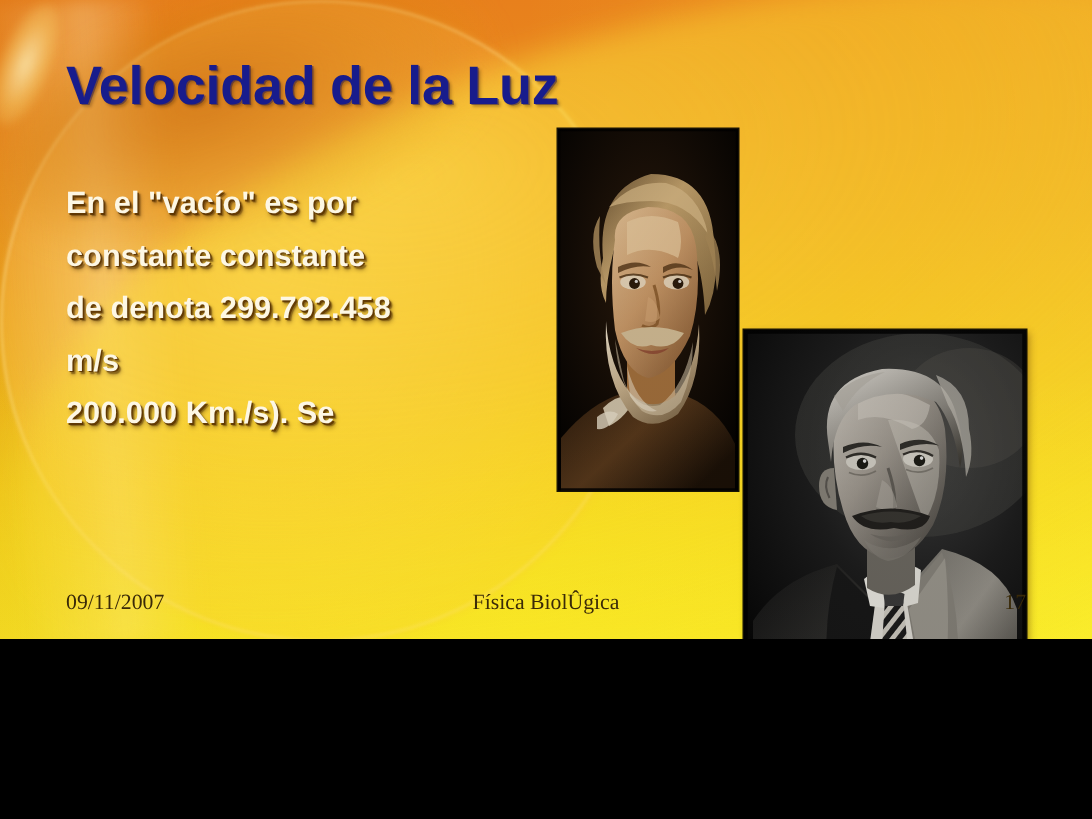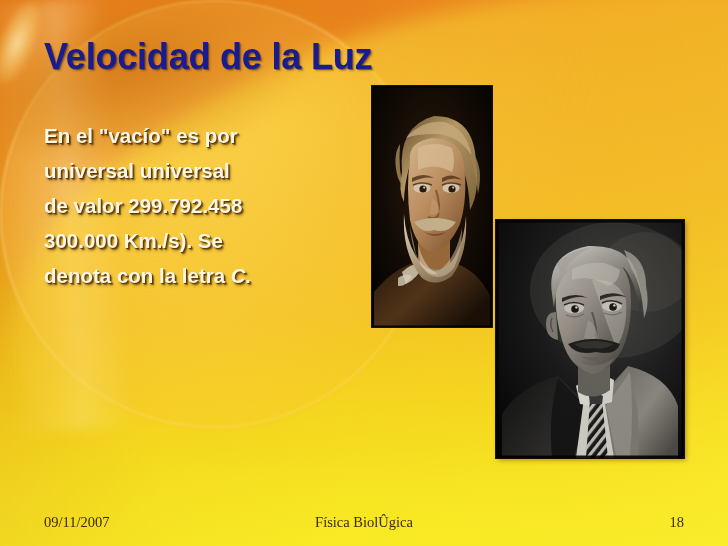--- a/index.html
+++ b/index.html
@@ -7,21 +7,21 @@
     padding: 0;
     background: #000;
   }
   body {
     font-family: "Liberation Sans", sans-serif;
   }
 
   #slide {
     position: relative;
     width: 728px;
-    height: 546px;
+    height: 426px;
     overflow: hidden;
     background: #8b5cf6;
   }
 
   
   .bg-layer {
     position: absolute;
     inset: 0;
     pointer-events: none;
   }
@@ -272,24 +272,24 @@
   <div class="bg-streak"></div>
   <div class="bg-fold"></div>
   <div class="bg-smudge"></div>
   <div class="bg-glint"></div>
   <div class="bg-layer bg-bottomglow"></div>
 
   <div id="title">Velocidad de la Luz</div>
 
   <div id="body-text">
     <p>En el "vacío" es por</p>
-    <p>universal universal</p>
-    <p><span>de valor </span><span class="u">299.792.458</span></p>
-    <p>300.000 Km./s). Se</p>
-    <p class="lastline"><span>denota con la letra </span><span class="ital">C.</span></p>
+    <p>constante constante</p>
+    <p><span>de denota </span><span class="u">299.792.458</span></p>
+    <p>m/s</p>
+    <p>200.000 Km./s). Se</p>
   </div>
 
   <div class="photo" id="photo-galileo">
     <svg viewBox="0 0 120 241" preserveAspectRatio="none">
       <defs>
         <radialGradient id="gBg" cx="50%" cy="40%" r="75%">
           <stop offset="0%" stop-color="#2a1a0c"></stop>
           <stop offset="55%" stop-color="#120b05"></stop>
           <stop offset="100%" stop-color="#000000"></stop>
         </radialGradient>
@@ -454,15 +454,15 @@
       <path d="M 84 136 Q 98 140 112 135 Q 100 146 84 136 Z" fill="#6a655e" opacity="0.7"></path>
       <path d="M 80 140 Q 98 152 118 138 Q 110 152 96 154 Q 86 152 80 140 Z" fill="#8e8980" opacity="0.45"></path>
 
       <rect x="0" y="0" width="188" height="238" fill="none" stroke="#000" stroke-width="5" opacity="0.9"></rect>
       <rect x="0" y="0" width="188" height="238" fill="url(#mBg)" opacity="0.14"></rect>
     </svg>
   </div>
 
   <div class="footer-txt" id="footer-date">09/11/2007</div>
   <div class="footer-txt" id="footer-title">Física BiolÛgica</div>
-  <div class="footer-txt" id="footer-page">18</div>
+  <div class="footer-txt" id="footer-page">17</div>
 
 </div>
 
 </body></html>

